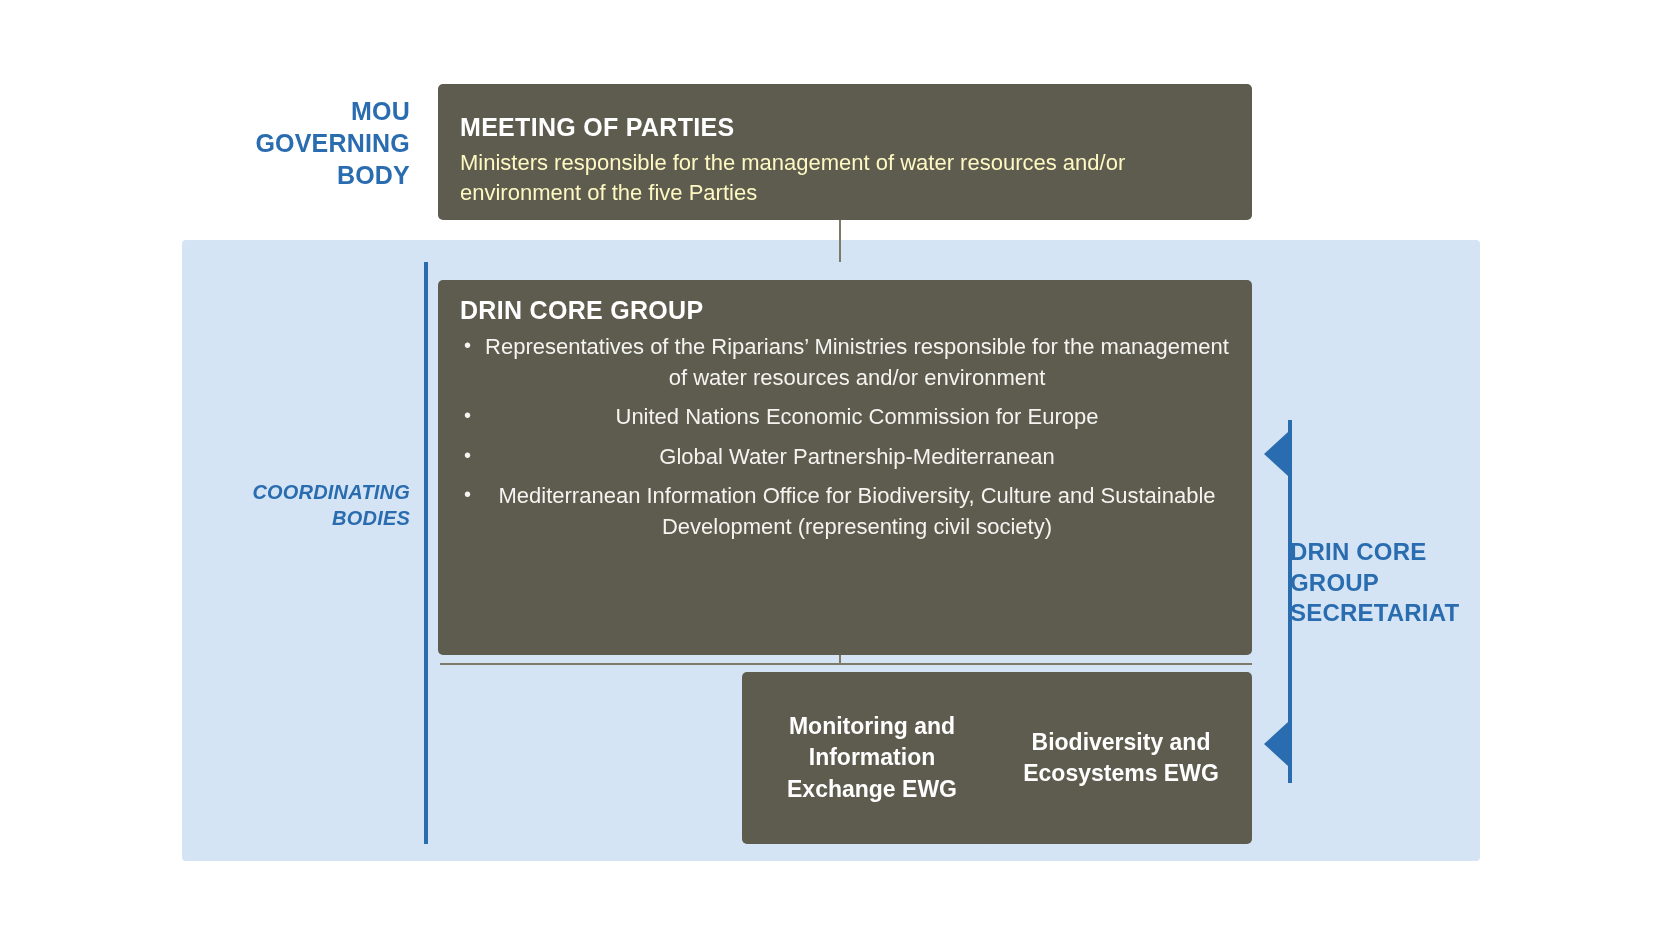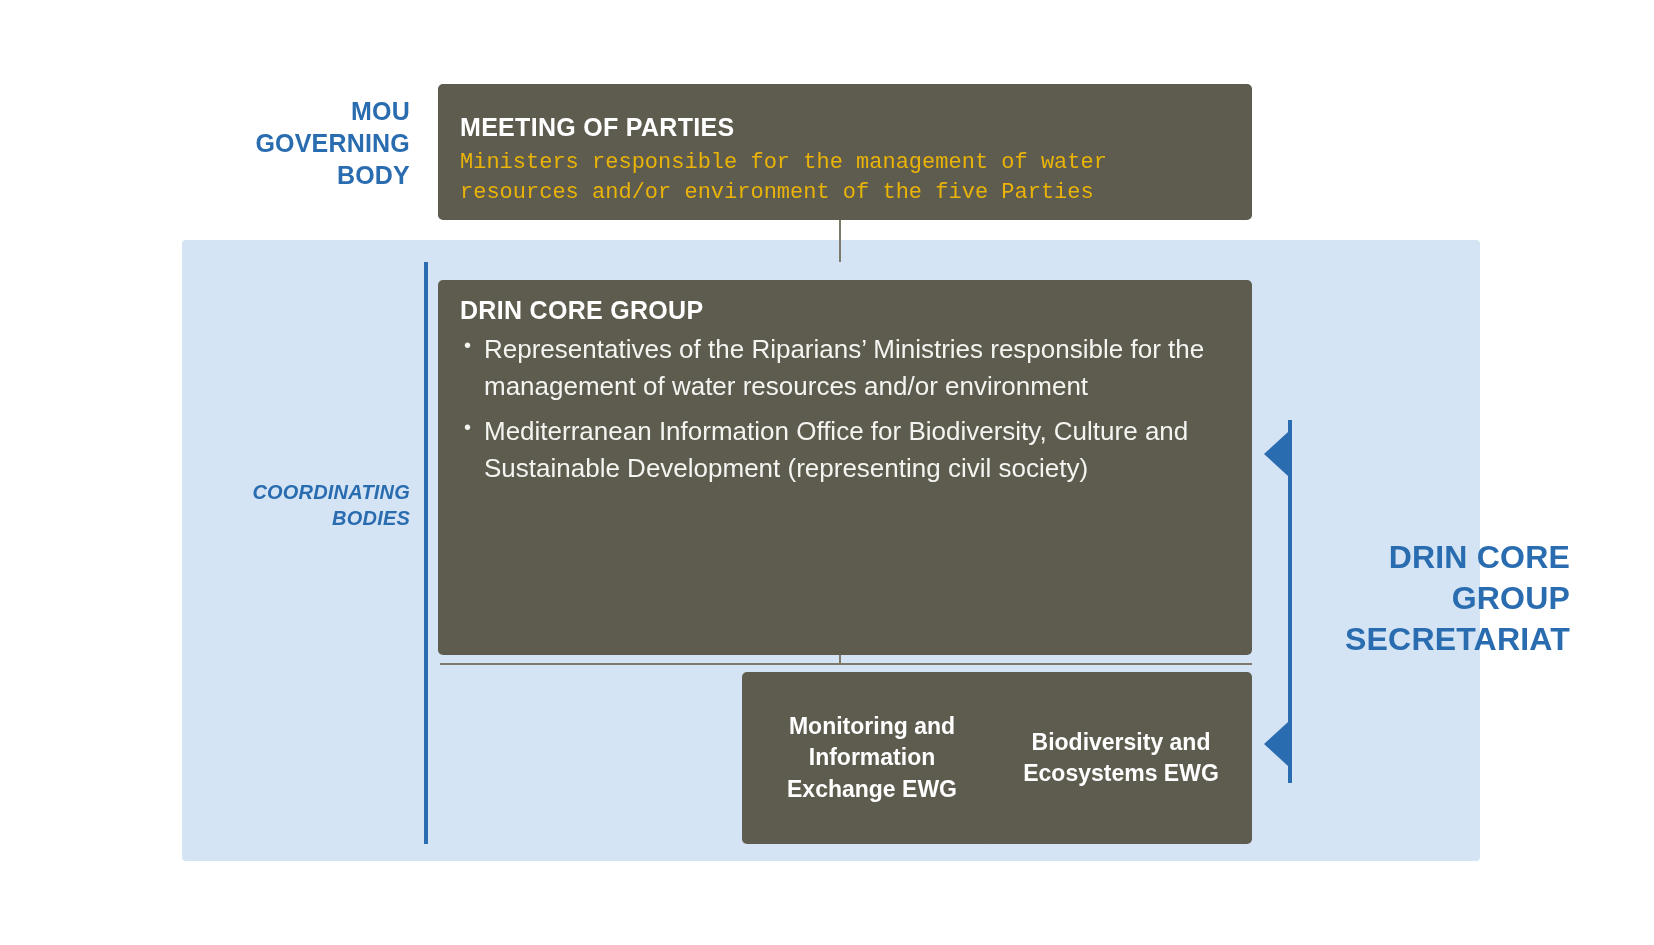--- a/index.html
+++ b/index.html
@@ -41,22 +41,22 @@
     left: 110px;
     top: 480px;
     width: 300px;
     font-size: 20px;
     font-style: italic;
   }
   #secretariat-label {
     left: 1290px;
     top: 537px;
     width: 280px;
-    font-size: 32px;
-    text-align: right;
+    font-size: 24px;
+    text-align: left;
   }
 
   
   .coord-panel {
     position: absolute;
     left: 182px;
     top: 240px;
     width: 1298px;
     height: 621px;
     background: #d4e4f4;
@@ -81,43 +81,43 @@
   }
   .box-title {
     font-size: 25px;
     font-weight: bold;
     letter-spacing: 0.3px;
     margin: 0 0 6px 0;
   }
   .box-sub {
     font-size: 22px;
     line-height: 1.38;
-    color: #eab308;
-    font-family: Liberation Mono, monospace;
+    color: #fef9c3;
   }
 
   #dcg-box {
     left: 438px;
     top: 280px;
     width: 814px;
     height: 375px;
     padding: 16px 22px 10px 22px;
   }
   ul.bullets {
     list-style: none;
     margin: 4px 0 0 0;
     padding: 0;
   }
   ul.bullets li {
     position: relative;
     padding-left: 24px;
-    font-size: 26px;
+    font-size: 22px;
     line-height: 1.42;
     margin-bottom: 8px;
     color: #f4f4f1;
+    text-align: center;
   }
   ul.bullets li::before {
     content: "\2022";
     position: absolute;
     left: 4px;
     top: 0;
     font-size: 20px;
     color: #f4f4f1;
   }
 
@@ -222,20 +222,22 @@
 
   <div class="box" id="mop-box">
     <div class="box-title">MEETING OF PARTIES</div>
     <div class="box-sub">Ministers responsible for the management of water resources and/or environment of the five Parties</div>
   </div>
 
   <div class="box" id="dcg-box">
     <div class="box-title">DRIN CORE GROUP</div>
     <ul class="bullets">
       <li>Representatives of the Riparians’ Ministries responsible for the management of water resources and/or environment</li>
+      <li>United Nations Economic Commission for Europe</li>
+      <li>Global Water Partnership-Mediterranean</li>
       <li>Mediterranean Information Office for Biodiversity, Culture and Sustainable Development (representing civil society)</li>
     </ul>
   </div>
 
   <div class="box ewg-box" id="ewg-2">Monitoring and Information Exchange EWG</div>
   <div class="box ewg-box" id="ewg-3">Biodiversity and Ecosystems EWG</div>
 
 </div>
 
 </body></html>

